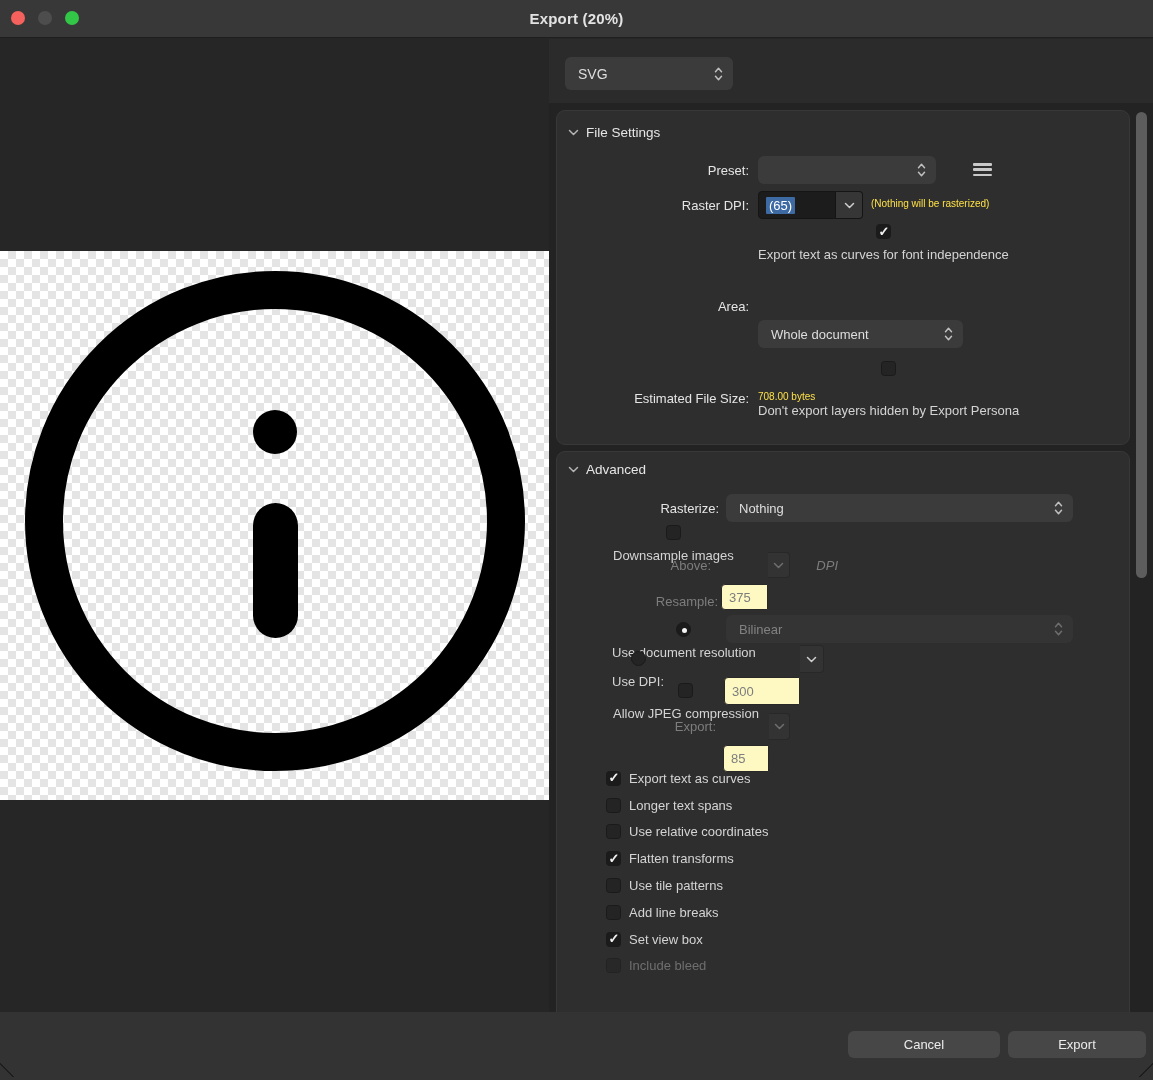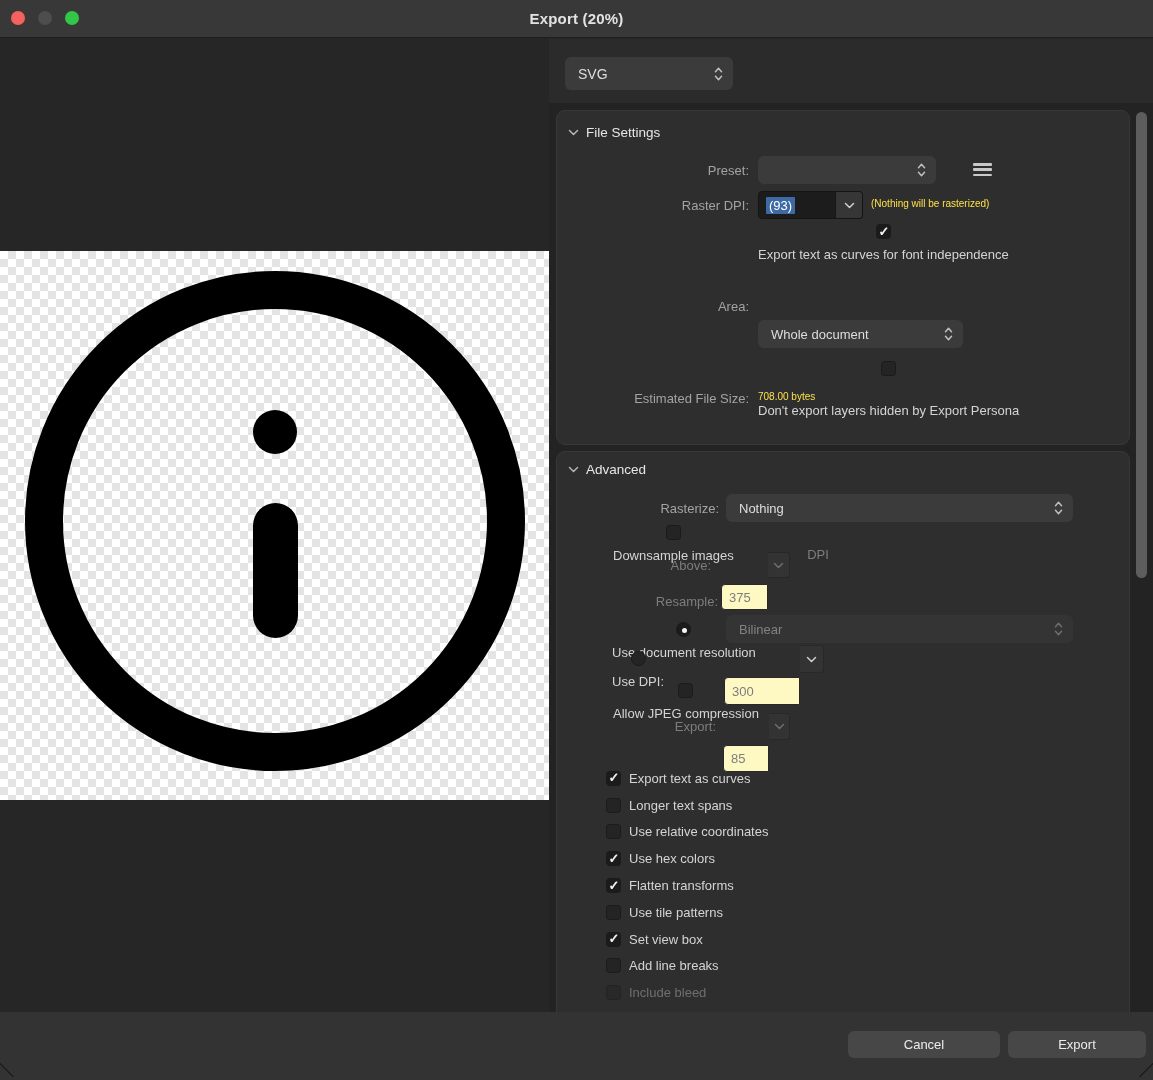--- a/index.html
+++ b/index.html
@@ -33,21 +33,21 @@
   .scroll-area { position:absolute; left:0; top:64px; width:604px; height:909px; background:#232323; overflow:hidden; }
   .card { position:absolute; left:7px; width:574px; background:#2e2e2e; border:1px solid #383838;
     border-radius:9px; overflow:hidden; }
   .card-fs { top:7px; height:335px; }
   .card-adv { top:348px; height:568px; border-bottom-left-radius:0; border-bottom-right-radius:0; }
 
   .sec-head { position:absolute; left:11px; display:flex; align-items:center; gap:7px;
     color:#e6e6e6; font-size:13.5px; font-weight:400; }
   .disc { display:flex; align-items:center; }
 
-  .lbl { position:absolute; text-align:right; color:#a3a3a3; font-size:13px; }
+  .lbl { position:absolute; text-align:right; color:#e5e5e5; font-size:13px; }
   .lbl.dim { color:#7d7d7d; }
   .val { position:absolute; color:#fde047; font-size:10px; }
 
   
   .combo { position:absolute; display:flex; }
   .combo .field { background:#1c1c1c; border:1px solid #151515; border-radius:4px 0 0 4px;
     display:flex; align-items:center; padding-left:7px; font-size:13px; color:#e8e8e8; }
   .combo .btn { background:#363636; border:1px solid #151515; border-left:none;
     border-radius:0 4px 4px 0; display:flex; align-items:center; justify-content:center; }
   .combo.disabled .field { background:#fef9c3; border-color:#282828; color:#7d7d7d;margin-top:32px; }
@@ -159,21 +159,21 @@
         </div>
         <div class="menu-icon" style="left:416px; top:52px;">
             <i></i>
             <i></i>
             <i></i>
           </div>
 
         <div class="lbl" style="left:0; width:192px; top:87px;">Raster DPI:</div>
         <div class="combo" style="left:201px; top:80px;">
           <span class="field" style="width:78px; height:28px;">
-            <span class="sel-hl">(93)</span>
+            <span class="sel-hl">(65)</span>
           </span>
           <span class="btn cdown" style="width:27px; height:28px;">
               <svg width="11" height="7" viewBox="0 0 11 7" fill="none">
                 <path d="M1.5 1.5 L5.5 5.5 L9.5 1.5" stroke="#cfcfcf" stroke-width="1.5" stroke-linecap="round" stroke-linejoin="round"></path>
               </svg>
             </span>
         </div>
         <div class="val" style="left:314px; top:87px;">(Nothing will be rasterized)</div>
 
         <div class="check-row" style="left:201px; top:113px;">
@@ -231,21 +231,21 @@
         <div class="combo disabled" style="left:164px; top:100px;">
           <span class="field" style="width:47px; height:26px;">
               <span>375</span>
             </span>
           <span class="btn cdown-dim" style="width:22px; height:26px;">
               <svg width="11" height="7" viewBox="0 0 11 7" fill="none">
                 <path d="M1.5 1.5 L5.5 5.5 L9.5 1.5" stroke="#6e6e6e" stroke-width="1.5" stroke-linecap="round" stroke-linejoin="round"></path>
               </svg>
             </span>
         </div>
-        <div class="lbl dim" style="left:241px; width:40px; top:95px; text-align:center;">DPI</div>
+        <div class="lbl dim" style="left:241px; width:40px; top:106px; text-align:right;font-style:italic;">DPI</div>
 
         <div class="lbl dim" style="left:0; width:161px; top:142px;">Resample:</div>
         <div class="select dim" style="left:169px; top:135px; width:347px; height:28px;">
           <span>Bilinear</span>
           <span class="updown dimchev">
               <svg width="9" height="15" viewBox="0 0 9 15" fill="none">
                 <path d="M1.5 5.2 L4.5 1.8 L7.5 5.2" stroke="#6e6e6e" stroke-width="1.5" stroke-linecap="round" stroke-linejoin="round"></path>
                 <path d="M1.5 9.8 L4.5 13.2 L7.5 9.8" stroke="#6e6e6e" stroke-width="1.5" stroke-linecap="round" stroke-linejoin="round"></path>
               </svg>
             </span>
@@ -296,37 +296,33 @@
             <div class="opt-row">
               <span class="checkbox"></span>
               <span>Longer text spans</span>
             </div>
             <div class="opt-row">
               <span class="checkbox"></span>
               <span>Use relative coordinates</span>
             </div>
             <div class="opt-row">
               <span class="checkbox on"></span>
-              <span>Use hex colors</span>
-            </div>
-            <div class="opt-row">
-              <span class="checkbox on"></span>
               <span>Flatten transforms</span>
             </div>
             <div class="opt-row">
               <span class="checkbox"></span>
               <span>Use tile patterns</span>
+            </div>
+            <div class="opt-row">
+              <span class="checkbox"></span>
+              <span>Add line breaks</span>
             </div>
             <div class="opt-row">
               <span class="checkbox on"></span>
               <span>Set view box</span>
-            </div>
-            <div class="opt-row">
-              <span class="checkbox"></span>
-              <span>Add line breaks</span>
             </div>
             <div class="opt-row disabled">
               <span class="checkbox"></span>
               <span>Include bleed</span>
             </div>
           </div>
       </div>
     </div>
 
     <div class="scrollbar-thumb"></div>

